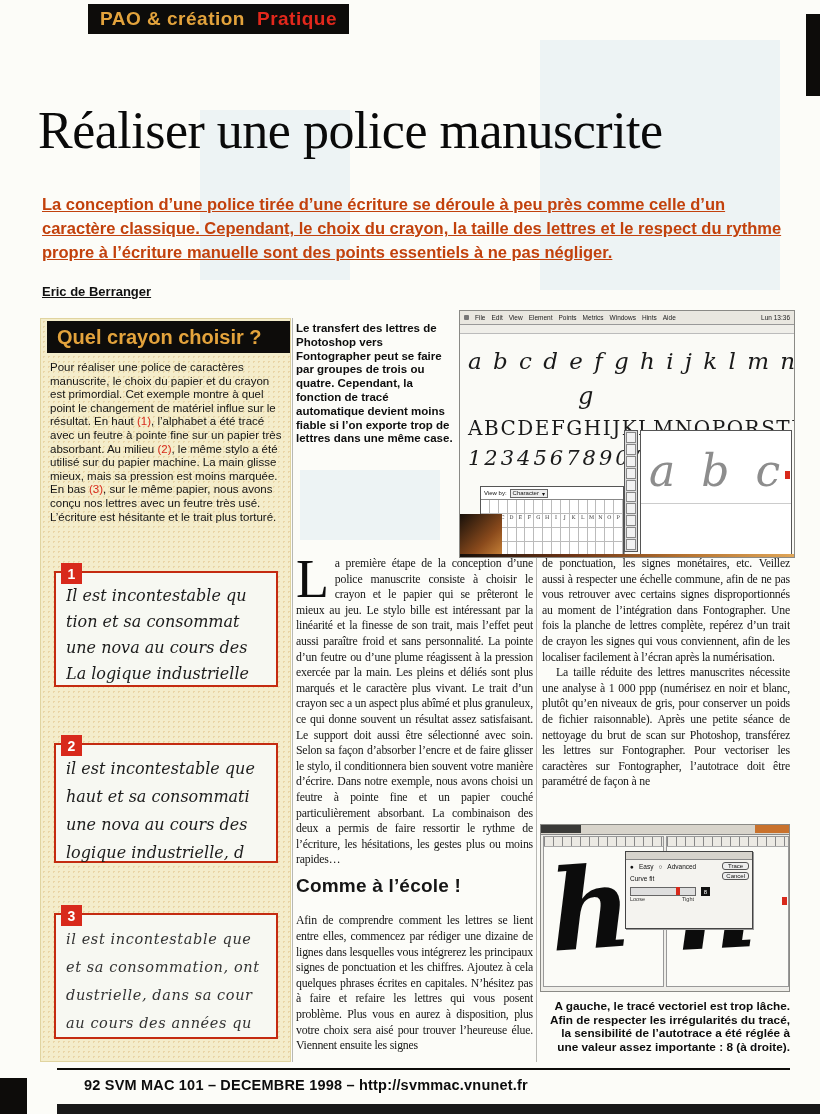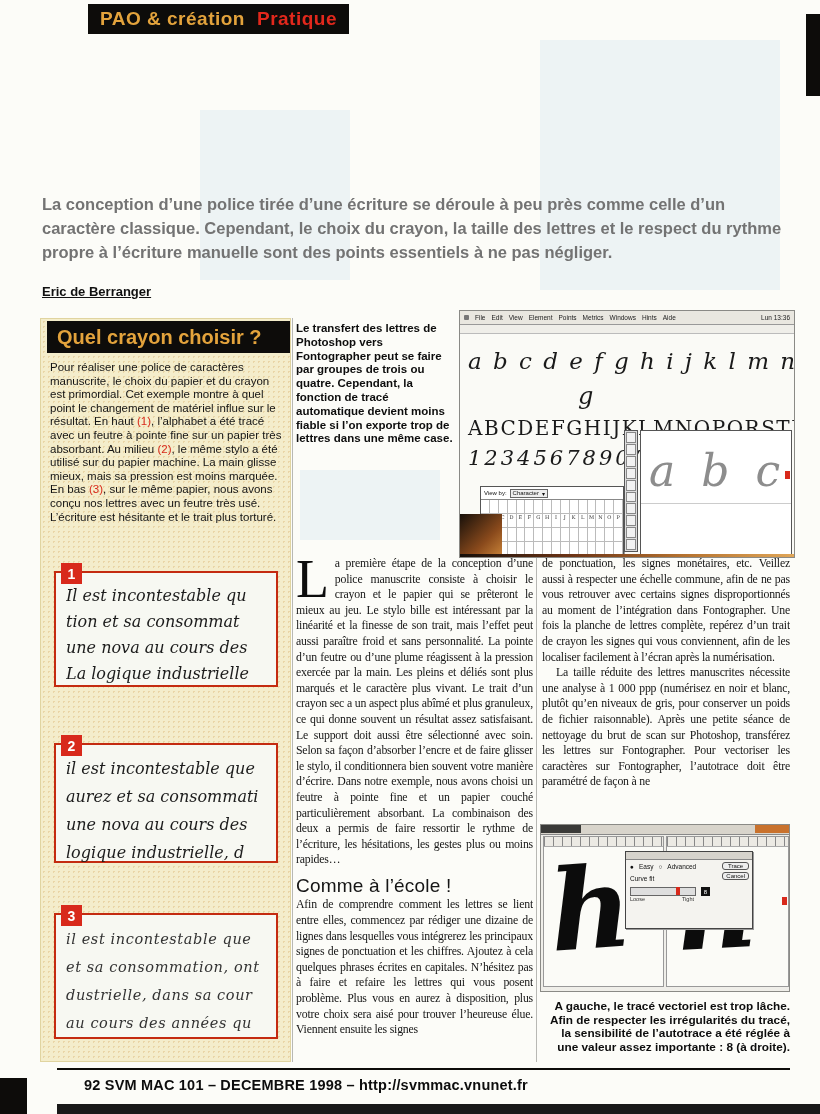--- a/index.html
+++ b/index.html
@@ -10,21 +10,21 @@
 
   
   .kicker-bar{left:88px;top:4px;height:30px;background:#0d0c0a;display:flex;align-items:center;
               gap:12px;padding:0 12px;}
   .kicker-left{color:#e3a33c;font-weight:bold;font-size:19px;letter-spacing:.5px;}
   .kicker-right{color:#e2281c;font-weight:bold;font-size:19px;letter-spacing:.5px;text-align:right;}
   .corner-block{left:806px;top:14px;width:14px;height:82px;background:#0d0c0a;}
   .supertitle{left:45px;top:60px;font-size:31px;font-weight:bold;letter-spacing:1px;word-spacing:9px;}
   .main-title{left:38px;top:101px;width:770px;font-family:"Liberation Serif",serif;font-size:52px;
               letter-spacing:-.5px;color:#0a0a0a;}
-  .intro{left:42px;top:192px;width:748px;font-size:16.5px;font-weight:bold;line-height:24px;color:#737373;}
+  .intro{left:42px;top:192px;width:748px;font-size:16.5px;font-weight:bold;line-height:24px;color:#c2410c;text-decoration:underline;}
   .author{left:42px;top:284px;font-size:13px;font-weight:bold;text-decoration:underline;}
 
   
   .sidebar{left:40px;top:318px;width:251px;height:744px;background:#f4edcb;
            background-image:radial-gradient(rgba(200,130,40,.22) 1px,transparent 1px);background-size:5px 5px;
            border:1px solid #e0d4a0;box-sizing:border-box;}
   .sidebar-head{position:absolute;left:6px;top:2px;right:0;height:32px;background:#0d0c0a;
                 display:flex;align-items:center;padding-left:10px;}
   .sidebar-head span{color:#e3a33c;font-weight:bold;font-size:20px;}
   .sidebar-body{position:absolute;left:9px;top:42px;width:233px;font-size:11.5px;font-weight:normal;
@@ -76,21 +76,21 @@
   .desktop-corner{position:absolute;left:0;bottom:20px;width:42px;height:46px;
                  background:linear-gradient(135deg,#17100a,#8a4a1c 60%,#d08a3c);}
 
   
   .col{font-family:"Liberation Serif",serif;font-size:11.8px;line-height:15.6px;letter-spacing:-.2px;
        text-align:justify;color:#151515;}
   .col1{left:296px;top:556px;width:237px;height:506px;overflow:hidden;}
   .col2{left:542px;top:556px;width:248px;height:266px;overflow:hidden;}
   .dropcap{float:left;font-family:"Liberation Serif",serif;font-size:54px;line-height:42px;
            padding:2px 6px 0 0;font-weight:normal;color:#0d0d0d;}
-  .h2{font-family:"Liberation Sans",sans-serif;font-size:19px;font-weight:normal;margin:10px 0 4px 0;
+  .h2{font-family:"Liberation Sans",sans-serif;font-size:19px;font-weight:bold;margin:10px 0 20px 0;
       letter-spacing:.2px;text-align:left;}
   .indent{text-indent:14px;margin:0;}
   p.np{margin:0;}
 
   
   .shot-bottom{left:540px;top:824px;width:250px;height:168px;background:#efeee9;border:1px solid #8a8a86;
                box-sizing:border-box;overflow:hidden;}
   .sb-menustrip{height:9px;background:#d8d4cb;border-bottom:1px solid #888;position:relative;}
   .sb-menustrip .orange{position:absolute;right:0;top:0;width:34px;height:8px;background:#c9722d;}
   .sb-menustrip .dark{position:absolute;left:0;top:0;width:40px;height:8px;background:#3a3a38;}
@@ -126,20 +126,21 @@
   <div class="ghost" style="left:540px;top:40px;width:240px;height:250px;"></div>
   <div class="ghost" style="left:200px;top:110px;width:150px;height:170px;"></div>
   <div class="ghost" style="left:300px;top:470px;width:140px;height:70px;"></div>
 
   <div class="abs kicker-bar">
     <span class="kicker-left">PAO &amp; création</span>
     <span class="kicker-right">Pratique</span>
   </div>
   <div class="abs corner-block"></div>
 
+  <div class="abs main-title">Réaliser une police manuscrite</div>
   <div class="abs intro">La conception d’une police tirée d’une écriture se déroule à peu près comme celle d’un caractère classique. Cependant, le choix du crayon, la taille des lettres et le respect du rythme propre à l’écriture manuelle sont des points essentiels à ne pas négliger.</div>
   <div class="abs author">Eric de Berranger</div>
 
   <div class="abs sidebar">
     <div class="sidebar-head">
       <span>Quel crayon choisir ?</span>
     </div>
     <div class="sidebar-body">
       <span>Pour réaliser une police de caractères manuscrite, le choix du papier et du crayon est primordial. Cet exemple montre à quel point le changement de matériel influe sur le résultat. En haut </span><span class="rednum">(1)</span><span>, l’alphabet a été tracé avec un feutre à pointe fine sur un papier très absorbant. Au milieu </span><span class="rednum">(2)</span><span>, le même stylo a été utilisé sur du papier machine. La main glisse mieux, mais sa pression est moins marquée. En bas </span><span class="rednum">(3)</span><span>, sur le même papier, nous avons conçu nos lettres avec un feutre très usé. L’écriture est hésitante et le trait plus torturé.</span>
     </div>
@@ -148,21 +149,21 @@
       <div class="sample-badge">1</div>
       <div class="hand">Il est incontestable qu</div>
       <div class="hand">tion et sa consommat</div>
       <div class="hand">une nova au cours des</div>
       <div class="hand">La logique industrielle</div>
     </div>
 
     <div class="sample" style="top:424px;height:120px;">
       <div class="sample-badge">2</div>
       <div class="hand" style="line-height:28px;">il est incontestable que</div>
-      <div class="hand" style="line-height:28px;">aurez et sa consommati</div>
+      <div class="hand" style="line-height:28px;">haut et sa consommati</div>
       <div class="hand" style="line-height:28px;">une nova au cours des</div>
       <div class="hand" style="line-height:28px;">logique industrielle, d</div>
     </div>
 
     <div class="sample" style="top:594px;height:126px;">
       <div class="sample-badge">3</div>
       <div class="hand hand3">il est incontestable que</div>
       <div class="hand hand3">et sa consommation, ont</div>
       <div class="hand hand3">dustrielle, dans sa cour</div>
       <div class="hand hand3">au cours des années qu</div>

